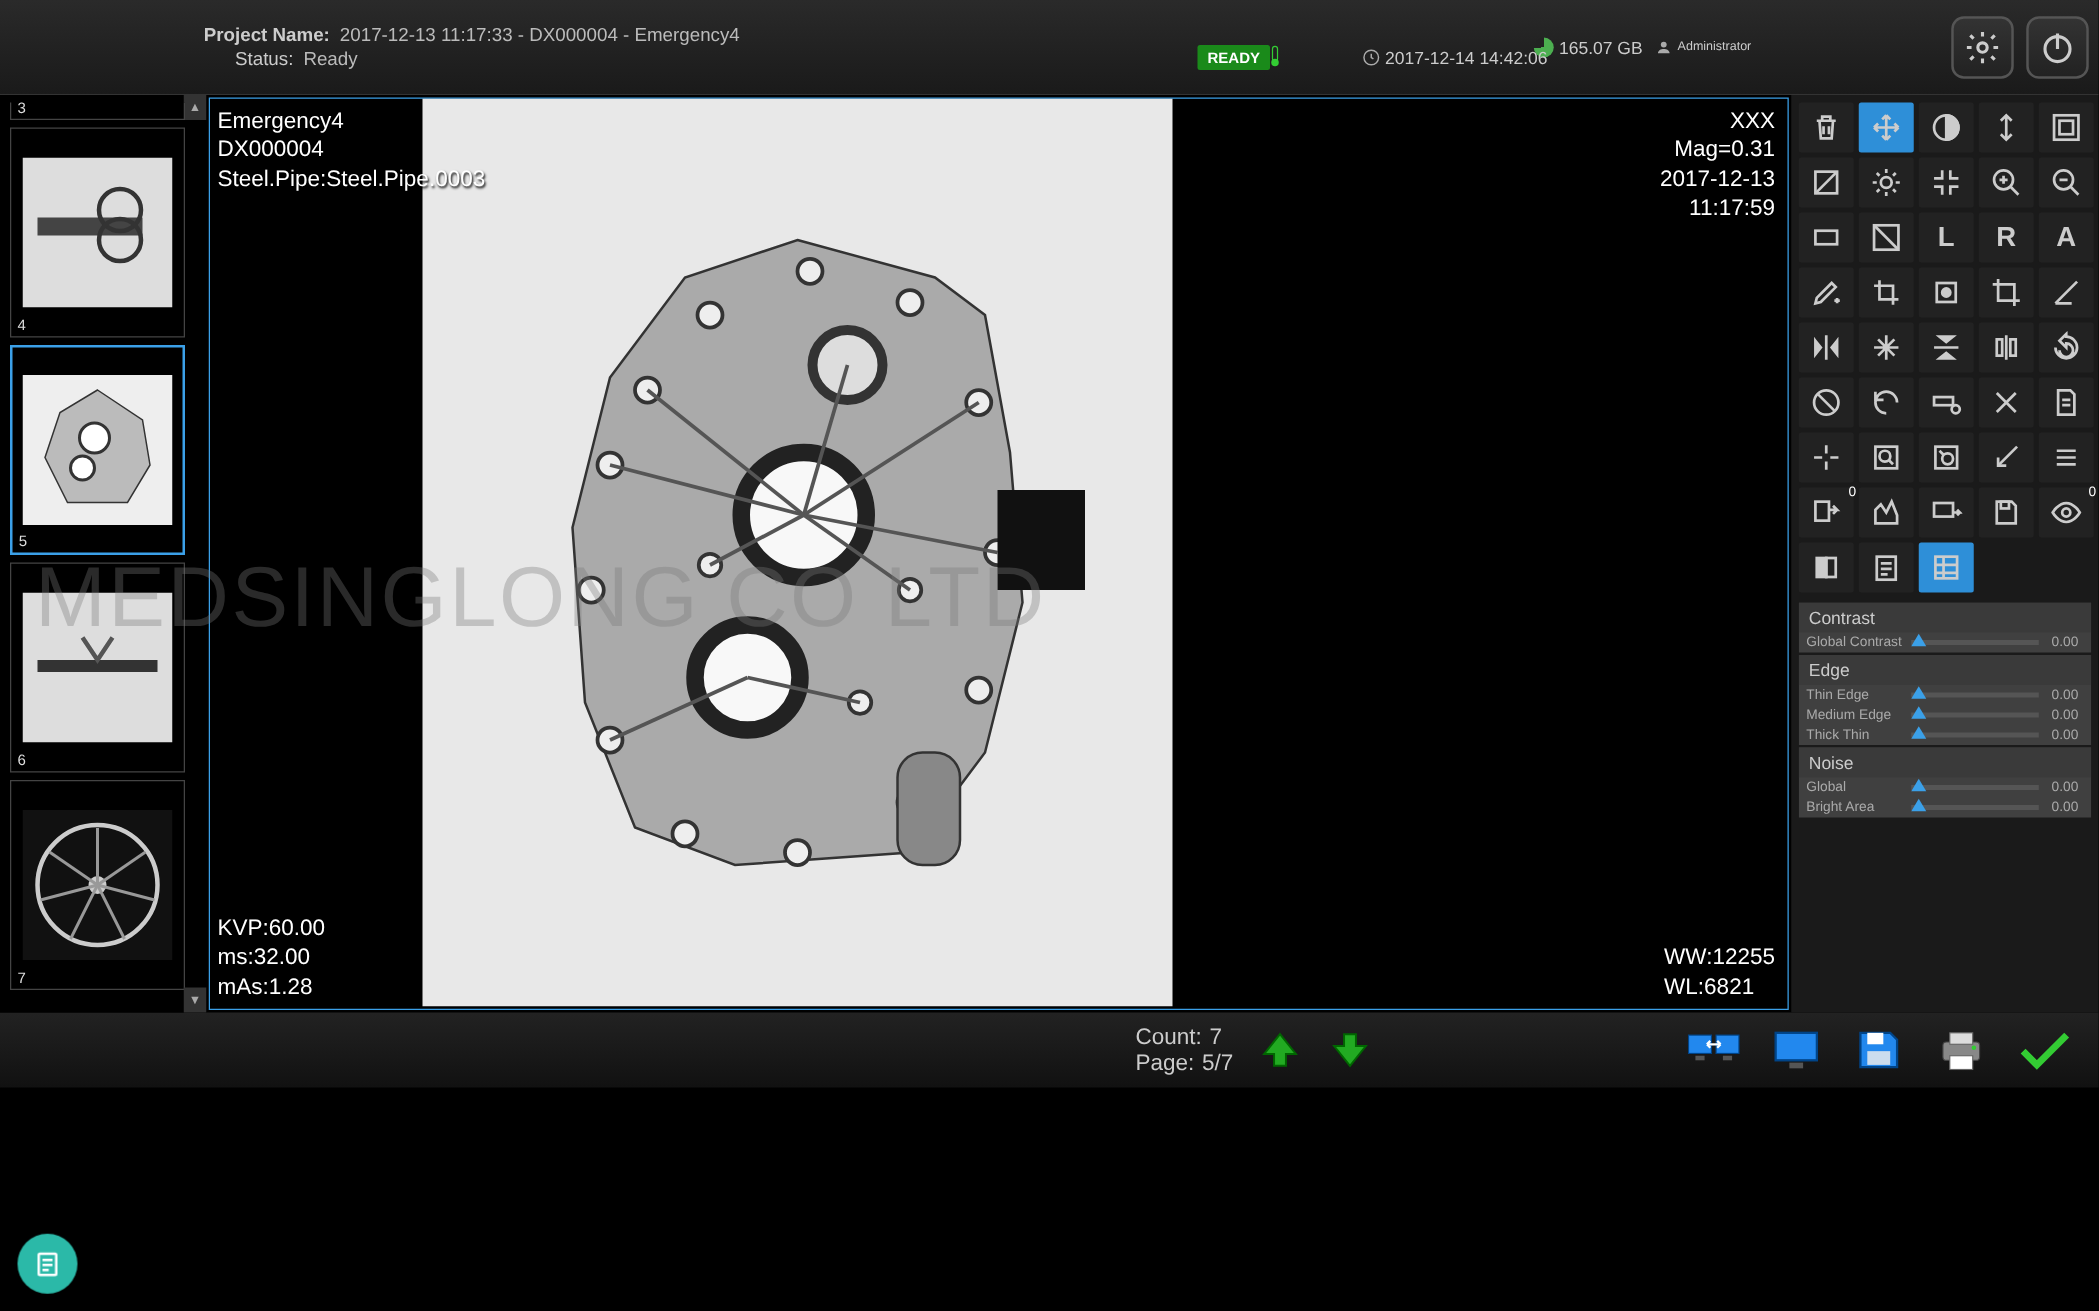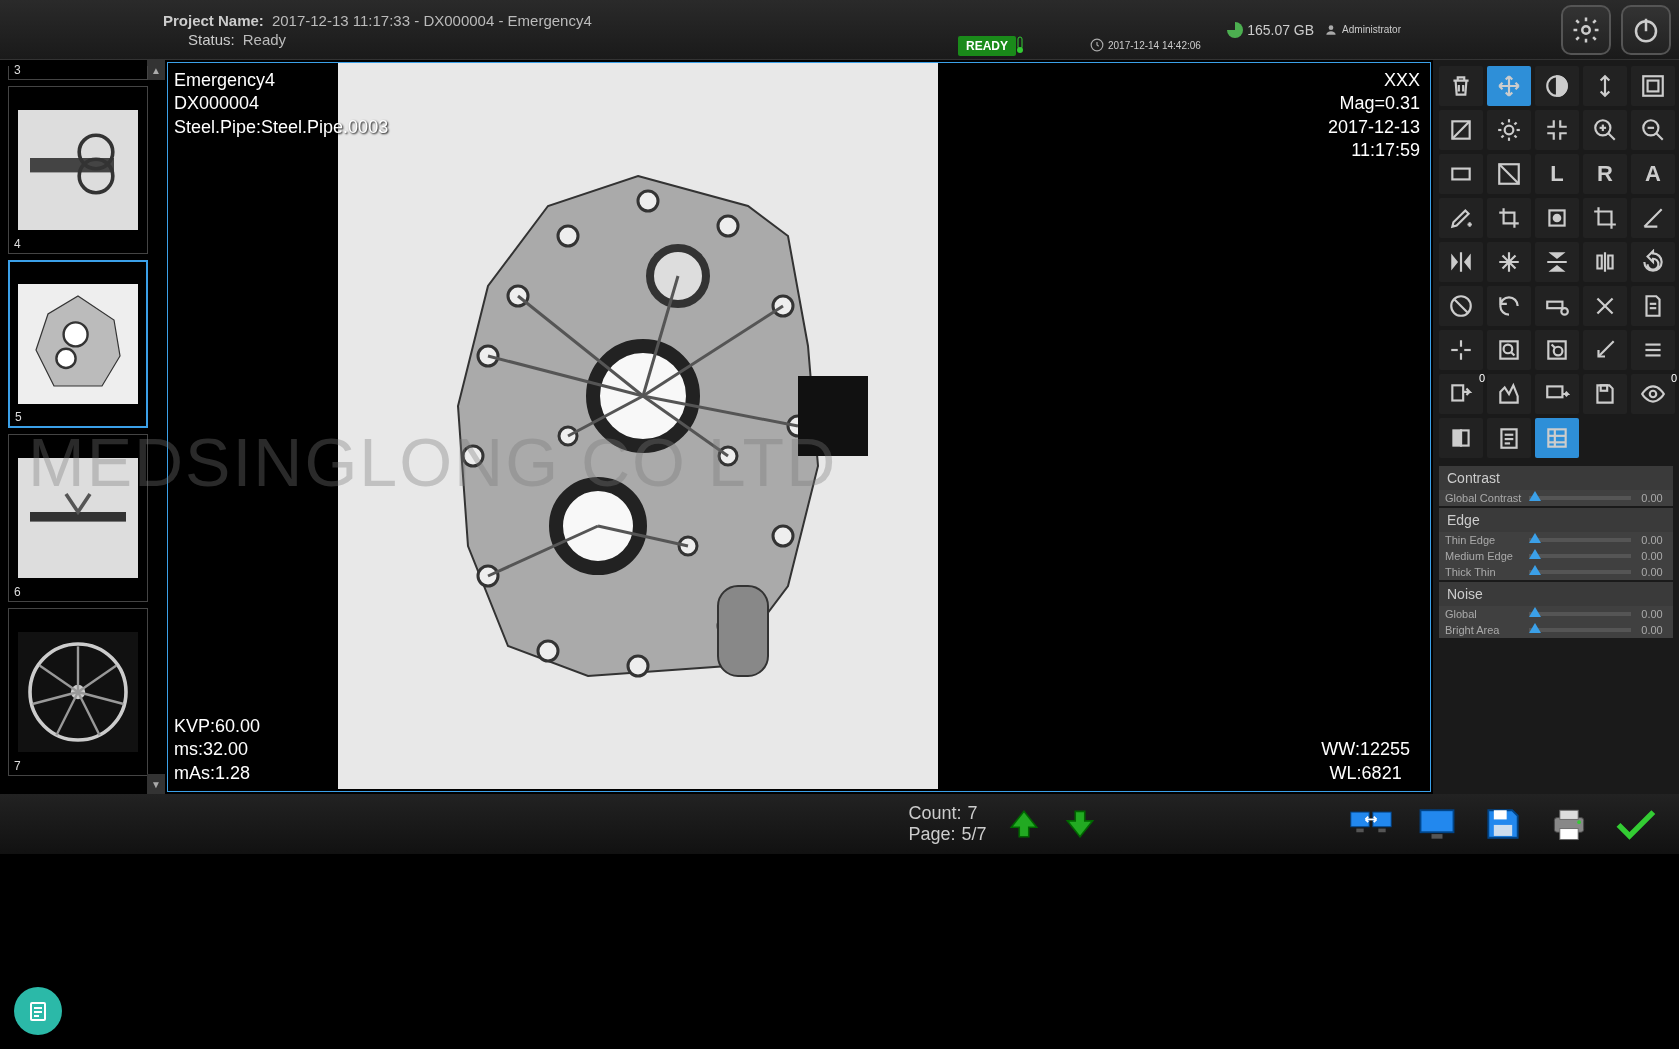--- a/index.html
+++ b/index.html
@@ -1,55 +1,55 @@
 <!DOCTYPE html>
 <html><head>
 <meta charset="utf-8">
 <style>
 * { margin:0; padding:0; box-sizing:border-box; font-family:Arial,sans-serif; }
 body { background:#000; color:#ddd; width:1679px; height:1049px; overflow:hidden; position:relative; }
 
 
-.header { height:60px; background:linear-gradient(#2a2a2a,#1a1a1a); display:flex; align-items:center; padding:0 8px; border-bottom:1px solid #333; }
+.header { height:76px; background:linear-gradient(#2a2a2a,#1a1a1a); display:flex; align-items:center; padding:0 8px; border-bottom:1px solid #333; }
 .header-left { display:flex; flex-direction:column; gap:2px; flex:1; }
 .proj-row { display:flex; gap:8px; font-size:15px; align-items:center;}
 .proj-label { color:#ccc; font-weight:bold; margin-left:155px;}
 .proj-val { color:#bbb; }
 .status-row { display:flex; gap:8px; font-size:15px; align-items:center; margin-left:180px;}
 .status-label { color:#ccc; font-weight:normal; }
 .status-val { color:#bbb; }
 .header-right { display:flex; align-items:center; gap:10px; }
 .disk { display:flex; align-items:center; gap:4px; font-size:14px; color:#ccc;}
 .pie-ic { width:16px; height:16px; border-radius:50%; background:conic-gradient(#4caf50 0 270deg,#222 270deg 360deg); }
 .user { display:flex; align-items:center; gap:4px; font-size:10px; color:#ccc;}
 .user-ic { width:14px; height:14px; fill:#aaa;}
 .ready-badge { background:#1a8a1a; color:#fff; font-weight:bold; font-size:12px; padding:3px 8px; border-radius:2px; position:absolute; left:958px; top:36px;}
 .temp-ic { position:absolute; left:1015px; top:36px; width:10px; height:18px; }
-.clock { display:flex; align-items:center; gap:4px; font-size:10px; color:#ccc; position:absolute; left:1090px; top:38px;}
+.clock { display:flex; align-items:center; gap:4px; font-size:14px; color:#ccc; position:absolute; left:1090px; top:38px;}
 .sys-btn { width:50px; height:50px; border:2px solid #555; border-radius:10px; background:linear-gradient(#333,#222); display:flex; align-items:center; justify-content:center; cursor:pointer;}
 .sys-btn svg { width:30px; height:30px; stroke:#ccc; fill:none; stroke-width:2;}
 
 
 .main { display:flex; height:734px; }
 .thumbs-col { width:165px; background:#000; position:relative; padding:4px;}
 .thumb { position:relative; width:140px; height:168px; background:#000; margin:2px 4px 6px 4px; border:1px solid #444; display:flex; align-items:center; justify-content:center; cursor:pointer;}
 .thumb.sel { border:2px solid #3ba0e8; }
 .thumb-num { position:absolute; left:2px; bottom:2px; font-size:12px; color:#ddd; background:rgba(0,0,0,0.6); padding:0 3px;}
 .thumb svg { width:120px; height:120px; }
 .scroll-up,.scroll-dn { position:absolute; right:0; width:18px; height:20px; background:#333; color:#aaa; display:flex; align-items:center;justify-content:center; cursor:pointer; font-size:10px;}
 .scroll-up{ top:0;} .scroll-dn{ bottom:0;}
 
 .viewer { flex:1; position:relative; background:#000; border:1px solid #3ba0e8; margin:2px;}
 .viewer-img { position:absolute; left:170px; top:0; width:600px; height:726px; background:#e8e8e8; display:flex; align-items:center; justify-content:center;}
 .viewer-img svg { width:500px; height:560px; }
 .overlay { position:absolute; font-size:18px; color:#fff; text-shadow:1px 1px 2px #000;}
 .ov-tl { top:6px; left:6px; line-height:1.3;}
 .ov-tr { top:6px; right:10px; text-align:right; line-height:1.3;}
 .ov-bl { bottom:6px; left:6px; line-height:1.3;}
-.ov-br { bottom:6px; right:20px; text-align:center; line-height:1.3;}
+.ov-br { bottom:6px; right:10px; text-align:left; line-height:1.3;}
 .scale-bar { position:absolute; right:20px; top:300px; display:flex; flex-direction:column; align-items:center;}
 .scale-line { width:2px; height:150px; background:#000; position:relative;}
 .scale-line::before,.scale-line::after{content:'';position:absolute;width:10px;height:2px;background:#000;left:-4px;}
 .scale-line::before{top:0;} .scale-line::after{bottom:0;}
 .scale-t { color:#000; font-size:16px; margin-top:4px; text-align:center;}
 .watermark { position:absolute; top:360px; left:-140px; right:-200px; font-size:68px; color:rgba(120,120,120,0.35); font-weight:400; letter-spacing:2px; white-space:nowrap; pointer-events:none;}
 
 
 .tools { width:246px; background:#1a1a1a; padding:6px; display:flex; flex-direction:column;}
 .tool-grid { display:grid; grid-template-columns:repeat(5,44px); gap:4px; margin-bottom:8px;}

